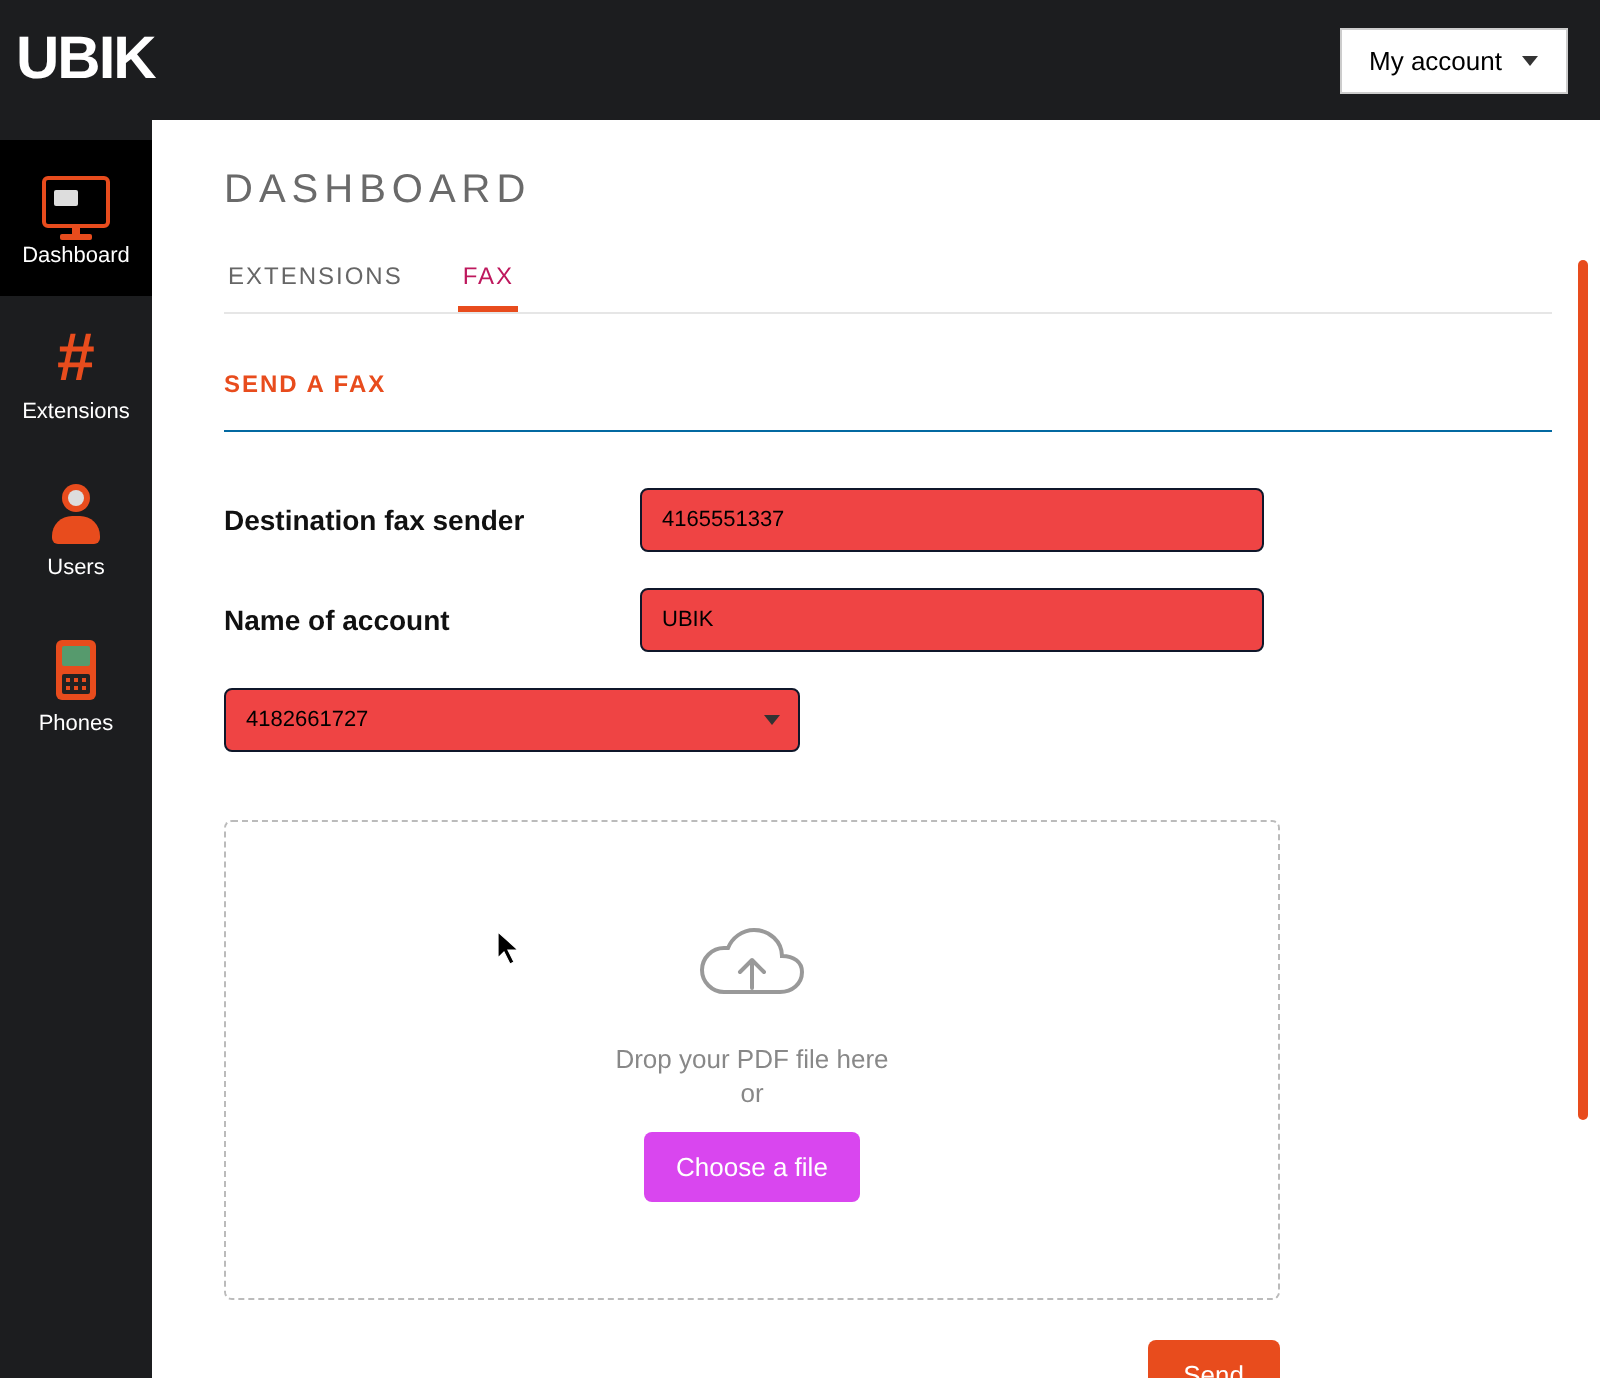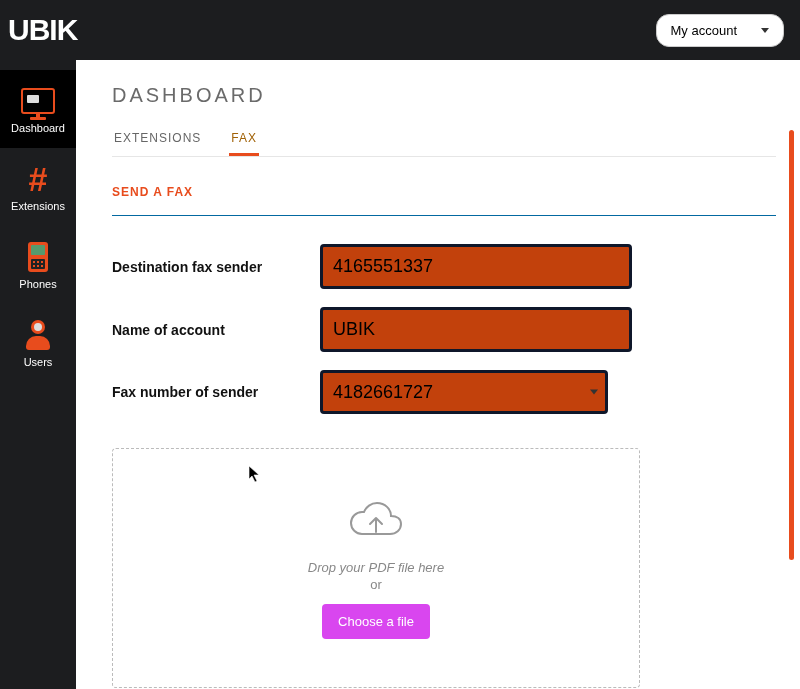--- a/index.html
+++ b/index.html
@@ -2,21 +2,21 @@
 <html><head>
 <meta charset="utf-8">
 <style>
 * { box-sizing: border-box; margin: 0; padding: 0; }
 body { font-family: Arial, Helvetica, sans-serif; background: #fff; color: #333; width: 800px; height: 689px; overflow: hidden; position: relative; }
 
 
 .topbar { position: absolute; top: 0; left: 0; right: 0; height: 60px; background: #1c1d1f; display: flex; align-items: center; padding: 0 16px 0 8px; z-index: 5; }
 .logo { color: #fff; font-size: 30px; font-weight: 900; letter-spacing: -1px; font-family: Impact, 'Arial Black', sans-serif; }
 .topbar-spacer { flex: 1; }
-.account-btn { background: #fff; border: 1px solid #ccc; border-radius: 13px; padding: 8px 14px; font-size: 13px; cursor: pointer; display: flex; align-items: center; gap: 24px; }
+.account-btn { background: #fff; border: 1px solid #ccc; border-radius: 0; padding: 8px 14px; font-size: 13px; cursor: pointer; display: flex; align-items: center; gap: 10px; }
 .account-btn .caret { width: 0; height: 0; border-left: 4px solid transparent; border-right: 4px solid transparent; border-top: 5px solid #333; }
 
 
 .sidebar { position: absolute; top: 60px; left: 0; width: 76px; bottom: 0; background: #1c1d1f; display: flex; flex-direction: column; padding-top: 10px; }
 .side-item { display: flex; flex-direction: column; align-items: center; justify-content: center; padding: 16px 4px 14px; cursor: pointer; position: relative; }
 .side-item.active { background: #000; }
 .side-item.active::after { content: ""; position: absolute; right: -8px; top: 50%; transform: translateY(-50%); width: 0; height: 0; border-top: 8px solid transparent; border-bottom: 8px solid transparent; border-right: 8px solid #fff; }
 .side-icon { width: 36px; height: 30px; display: flex; align-items: center; justify-content: center; margin-bottom: 6px; }
 .side-label { font-size: 11px; color: #fff; }
 
@@ -32,36 +32,36 @@
 .user-icon { position: relative; width: 28px; height: 30px; }
 .user-icon .head { width: 14px; height: 14px; background: #e84c1d; border-radius: 50%; position: absolute; left: 7px; top: 0; }
 .user-icon .face { width: 8px; height: 8px; background: #ddd; border-radius: 50%; position: absolute; left: 10px; top: 3px; }
 .user-icon .body { width: 24px; height: 14px; background: #e84c1d; border-radius: 10px 10px 3px 3px; position: absolute; left: 2px; bottom: 0; }
 
 
 .content { position: absolute; left: 76px; top: 60px; right: 0; bottom: 0; padding: 24px 24px 24px 36px; overflow: hidden; }
 .page-title { font-size: 20px; letter-spacing: 3px; color: #6a6a6a; font-weight: 500; margin-bottom: 16px; }
 .tabs { display: flex; gap: 26px; border-bottom: 1px solid #e6e6e6; margin-bottom: 28px; }
 .tab { font-size: 12px; letter-spacing: 1px; color: #666; padding: 8px 2px; cursor: pointer; border-bottom: 3px solid transparent; }
-.tab.active { color: #a16207; border-bottom-color: #e84c1d; }
+.tab.active { color: #be185d; border-bottom-color: #e84c1d; }
 
 .scrollbar-track { position: absolute; right: 6px; top: 70px; width: 5px; height: 430px; background: #e84c1d; border-radius: 3px; }
 
 .section-heading { color: #e84c1d; font-size: 12px; font-weight: 700; letter-spacing: 1px; padding-bottom: 16px; border-bottom: 1px solid #0369a1; margin-bottom: 28px; }
 
 .form-row { display: flex; align-items: center; margin-bottom: 18px; }
 .form-label { width: 208px; font-size: 14px; color: #111; font-weight: 700; }
-.form-input, .form-select { width: 312px; padding: 9px 10px; font-size: 18px; border: 3px solid #0f172a; border-radius: 4px; background: #c2410c; }
+.form-input, .form-select { width: 312px; padding: 9px 10px; font-size: 11px; border: 1px solid #0f172a; border-radius: 4px; background: #ef4444; }
 .form-select-wrap { position: relative; width: 288px; }
 .form-select-wrap .caret { position: absolute; right: 10px; top: 50%; transform: translateY(-50%); width: 0; height: 0; border-left: 4px solid transparent; border-right: 4px solid transparent; border-top: 5px solid #333; pointer-events: none; }
 .form-select { appearance: none; -webkit-appearance: none; width: 100%; }
 
 .dropzone { margin-top: 34px; border: 1px dashed #bbb; border-radius: 4px; height: 240px; display: flex; flex-direction: column; align-items: center; justify-content: center; width: 528px; }
 .cloud-svg { margin-bottom: 18px; }
-.drop-text { color: #888; font-size: 13px; margin-bottom: 2px; font-style: italic; }
+.drop-text { color: #888; font-size: 13px; margin-bottom: 2px; }
 .drop-or { color: #888; font-size: 13px; margin-bottom: 12px; }
 .choose-btn { background: #d946ef; color: #fff; border: none; border-radius: 4px; padding: 10px 16px; font-size: 13px; cursor: pointer; }
 
 .send-row { width: 528px; display: flex; justify-content: flex-end; margin-top: 20px; }
 .send-btn { background: #e84c1d; color: #fff; border: none; border-radius: 4px; padding: 10px 18px; font-size: 13px; cursor: pointer; }
 
 .cursor-arrow { position: absolute; left: 248px; top: 465px; z-index: 20; pointer-events: none; }
 </style>
 </head>
 <body>
@@ -85,33 +85,33 @@
     <div class="side-label">Dashboard</div>
   </div>
   <div class="side-item">
     <div class="side-icon">
         <div class="hash-icon">#</div>
       </div>
     <div class="side-label">Extensions</div>
   </div>
   <div class="side-item">
     <div class="side-icon">
-        <div class="phone-icon"></div>
-      </div>
-    <div class="side-label">Phones</div>
-  </div>
-  <div class="side-item">
-    <div class="side-icon">
       <div class="user-icon">
           <div class="head"></div>
           <div class="face"></div>
           <div class="body"></div>
         </div>
     </div>
     <div class="side-label">Users</div>
+  </div>
+  <div class="side-item">
+    <div class="side-icon">
+        <div class="phone-icon"></div>
+      </div>
+    <div class="side-label">Phones</div>
   </div>
 </div>
 
 <div class="content">
   <div class="page-title">DASHBOARD</div>
 
   <div class="tabs">
     <div class="tab">EXTENSIONS</div>
     <div class="tab active">FAX</div>
   </div>
@@ -124,21 +124,20 @@
     <div class="form-label">Destination fax sender</div>
     <input class="form-input" type="text" value="4165551337" style="">
   </div>
 
   <div class="form-row">
     <div class="form-label">Name of account</div>
     <input class="form-input" type="text" value="UBIK" style="">
   </div>
 
   <div class="form-row">
-    <div class="form-label">Fax number of sender</div>
     <div class="form-select-wrap">
       <select class="form-select">
         <option>4182661727</option>
       </select>
       <span class="caret"></span>
     </div>
   </div>
 
   <div class="dropzone">
     <svg class="cloud-svg" width="54" height="44" viewBox="0 0 54 44">

